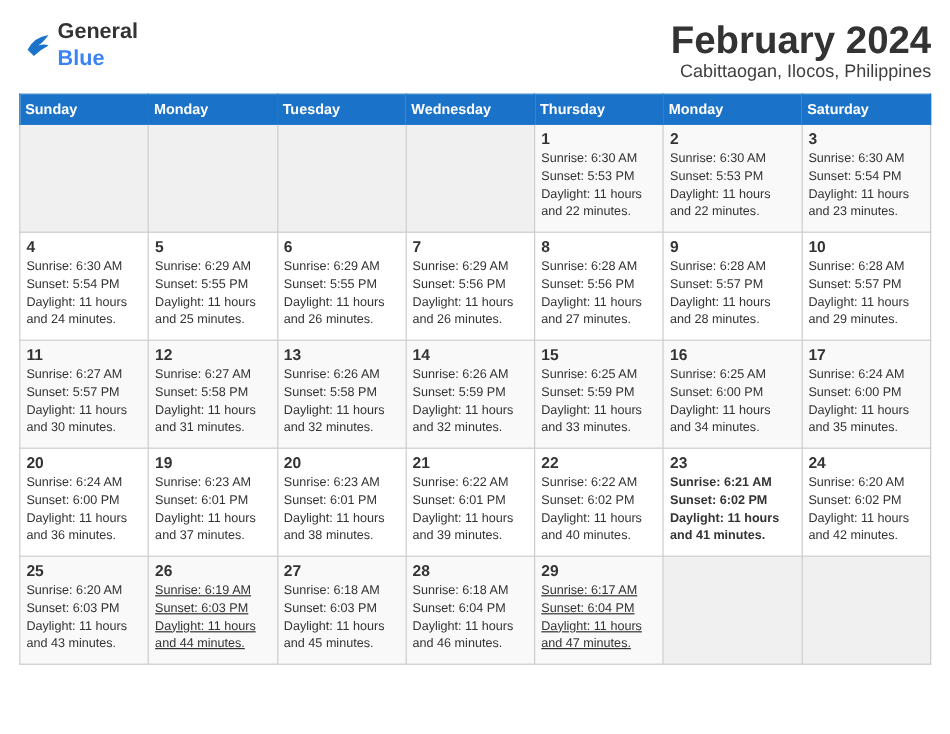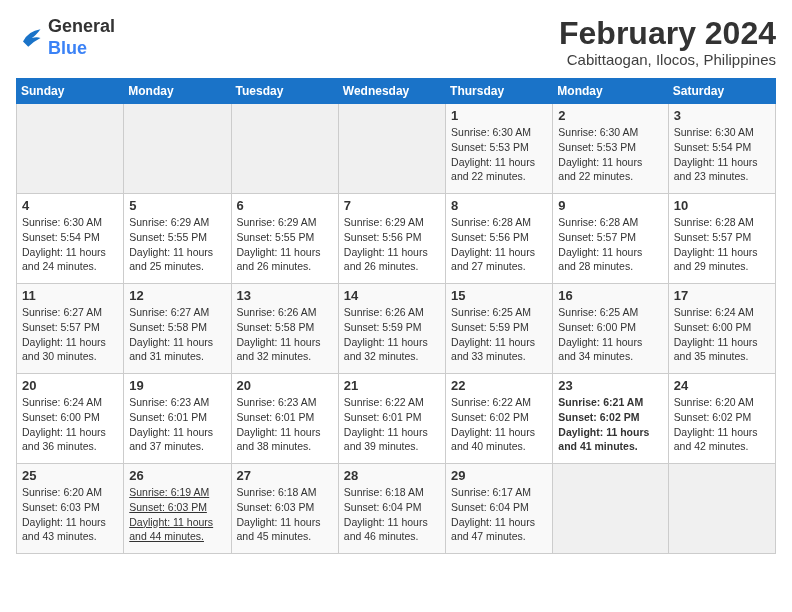--- a/index.html
+++ b/index.html
@@ -325,21 +325,21 @@
         </td>
         <td>
           <span class="day-num">28</span>
           <div class="day-info" style="white-space: pre-line;">Sunrise: 6:18 AM
 Sunset: 6:04 PM
 Daylight: 11 hours
 and 46 minutes.</div>
         </td>
         <td>
           <span class="day-num">29</span>
-          <div class="day-info" style="white-space: pre-line;">Sunrise: 6:17 AM
+          <div class="day-info" style="white-space: pre-line; text-decoration: underline;">Sunrise: 6:17 AM
 Sunset: 6:04 PM
 Daylight: 11 hours
 and 47 minutes.</div>
         </td>
         <td class="empty-cell"></td>
         <td class="empty-cell"></td>
       </tr>
     </tbody>
 </table>
 

